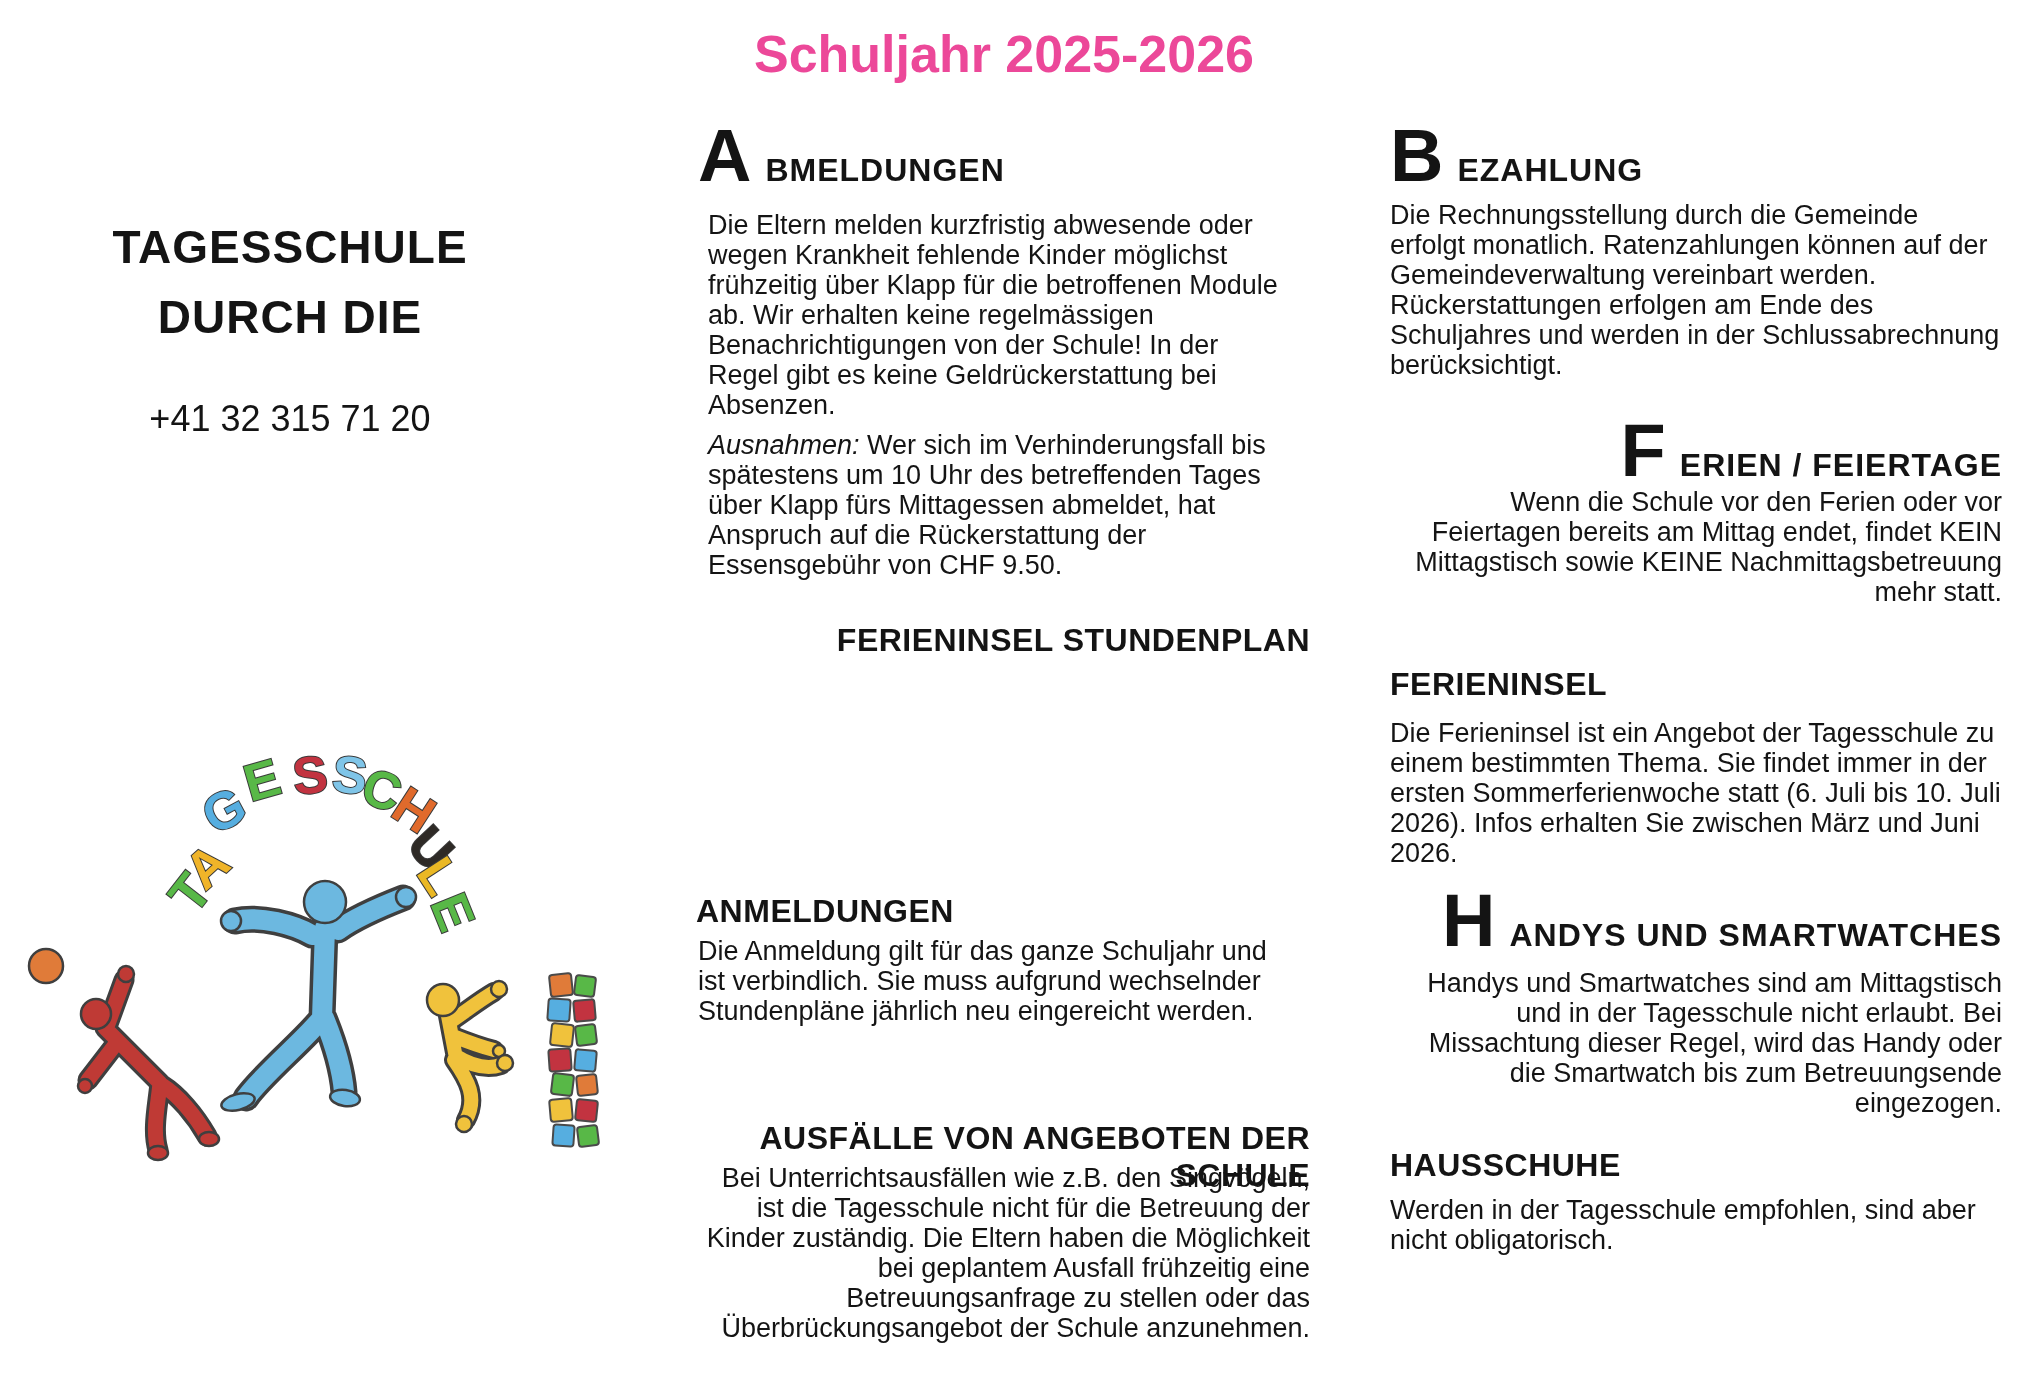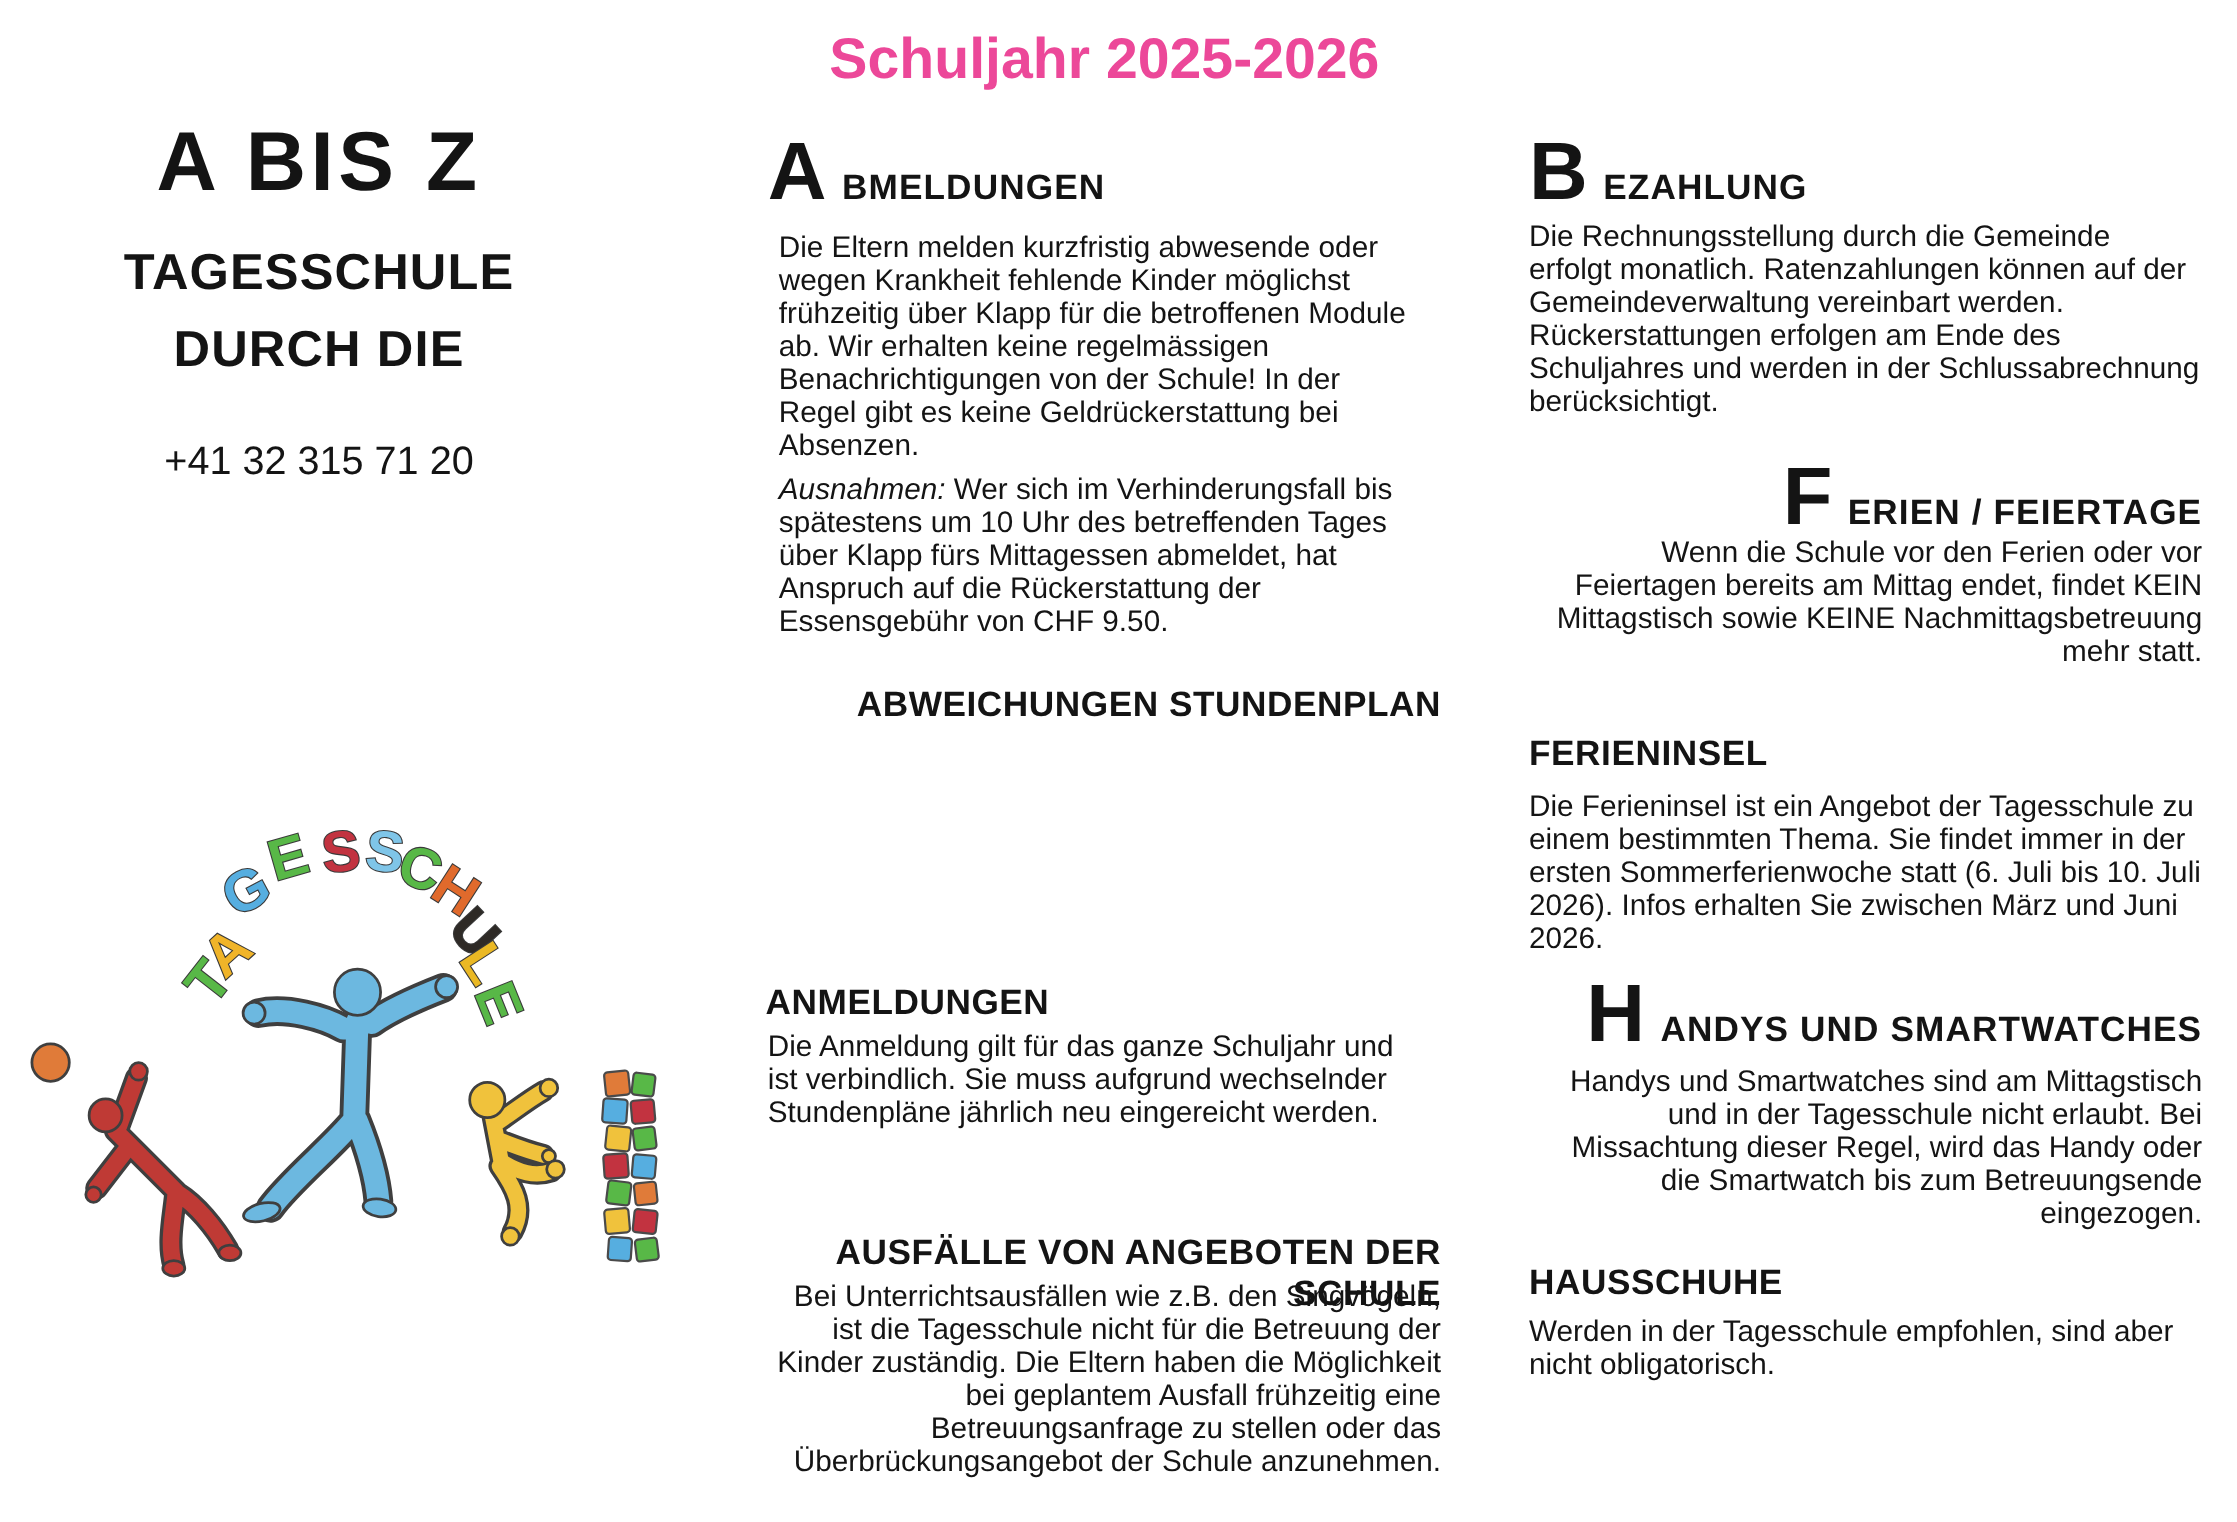--- a/index.html
+++ b/index.html
@@ -61,21 +61,20 @@
   }
   .body-text p{margin:10px;}
   .body-text.right{text-align:right;}
   .body-text em{font-style:italic;}
 </style>
 </head>
 <body>
 
 <div class="page">
 
-  <div class="abs brand-title">A BIS Z</div>
   <div class="abs brand-sub">
     <div>TAGESSCHULE</div>
     <div>DURCH DIE</div>
   </div>
   <div class="abs brand-phone">+41 32 315 71 20</div>
 
   <svg class="abs logo-svg" width="620" height="626" viewBox="10 558 620 626" xmlns="http://www.w3.org/2000/svg">
 
     <g id="arc-letters">
         <text class="arc-letter" transform="translate(190 893) rotate(-52)" fill="#58b847">T</text>
@@ -145,21 +144,21 @@
 
   <div class="abs dropcap-heading" style="left:698px;top:125px;width:612px;">
     <span class="dropcap">A</span>
     <span class="dropcap-rest">BMELDUNGEN</span>
   </div>
   <div class="abs body-text" style="left:698px;top:200px;width:600px;">
     <p>Die Eltern melden kurzfristig abwesende oder wegen Krankheit fehlende Kinder möglichst frühzeitig über Klapp für die betroffenen Module ab. Wir erhalten keine regelmässigen Benachrichtigungen von der Schule! In der Regel gibt es keine Geldrückerstattung bei Absenzen.</p>
     <p><em>Ausnahmen:</em><span> Wer sich im Verhinderungsfall bis spätestens um 10 Uhr des betreffenden Tages über Klapp fürs Mittagessen abmeldet, hat Anspruch auf die Rückerstattung der Essensgebühr von CHF 9.50.</span></p>
   </div>
 
-  <div class="abs plain-heading right" style="left:698px;top:622px;width:612px;">ABWEICHUNGEN STUNDENPLAN</div>
+  <div class="abs plain-heading right" style="left:698px;top:622px;width:612px;">FERIENINSEL STUNDENPLAN</div>
 
   <div class="abs plain-heading" style="left:696px;top:893px;width:612px;">ANMELDUNGEN</div>
   <div class="abs body-text" style="left:698px;top:936px;width:600px;">Die Anmeldung gilt für das ganze Schuljahr und ist verbindlich. Sie muss aufgrund wechselnder Stundenpläne jährlich neu eingereicht werden.</div>
 
   <div class="abs plain-heading right" style="left:698px;top:1120px;width:612px;">AUSFÄLLE VON ANGEBOTEN DER SCHULE</div>
   <div class="abs body-text right" style="left:706px;top:1163px;width:604px;">Bei Unterrichtsausfällen wie z.B. den Singvögeln, ist die Tagesschule nicht für die Betreuung der Kinder zuständig. Die Eltern haben die Möglichkeit bei geplantem Ausfall frühzeitig eine Betreuungsanfrage zu stellen oder das Überbrückungsangebot der Schule anzunehmen.</div>
 
   <div class="abs dropcap-heading" style="left:1390px;top:125px;width:612px;">
     <span class="dropcap">B</span>
     <span class="dropcap-rest">EZAHLUNG</span>

